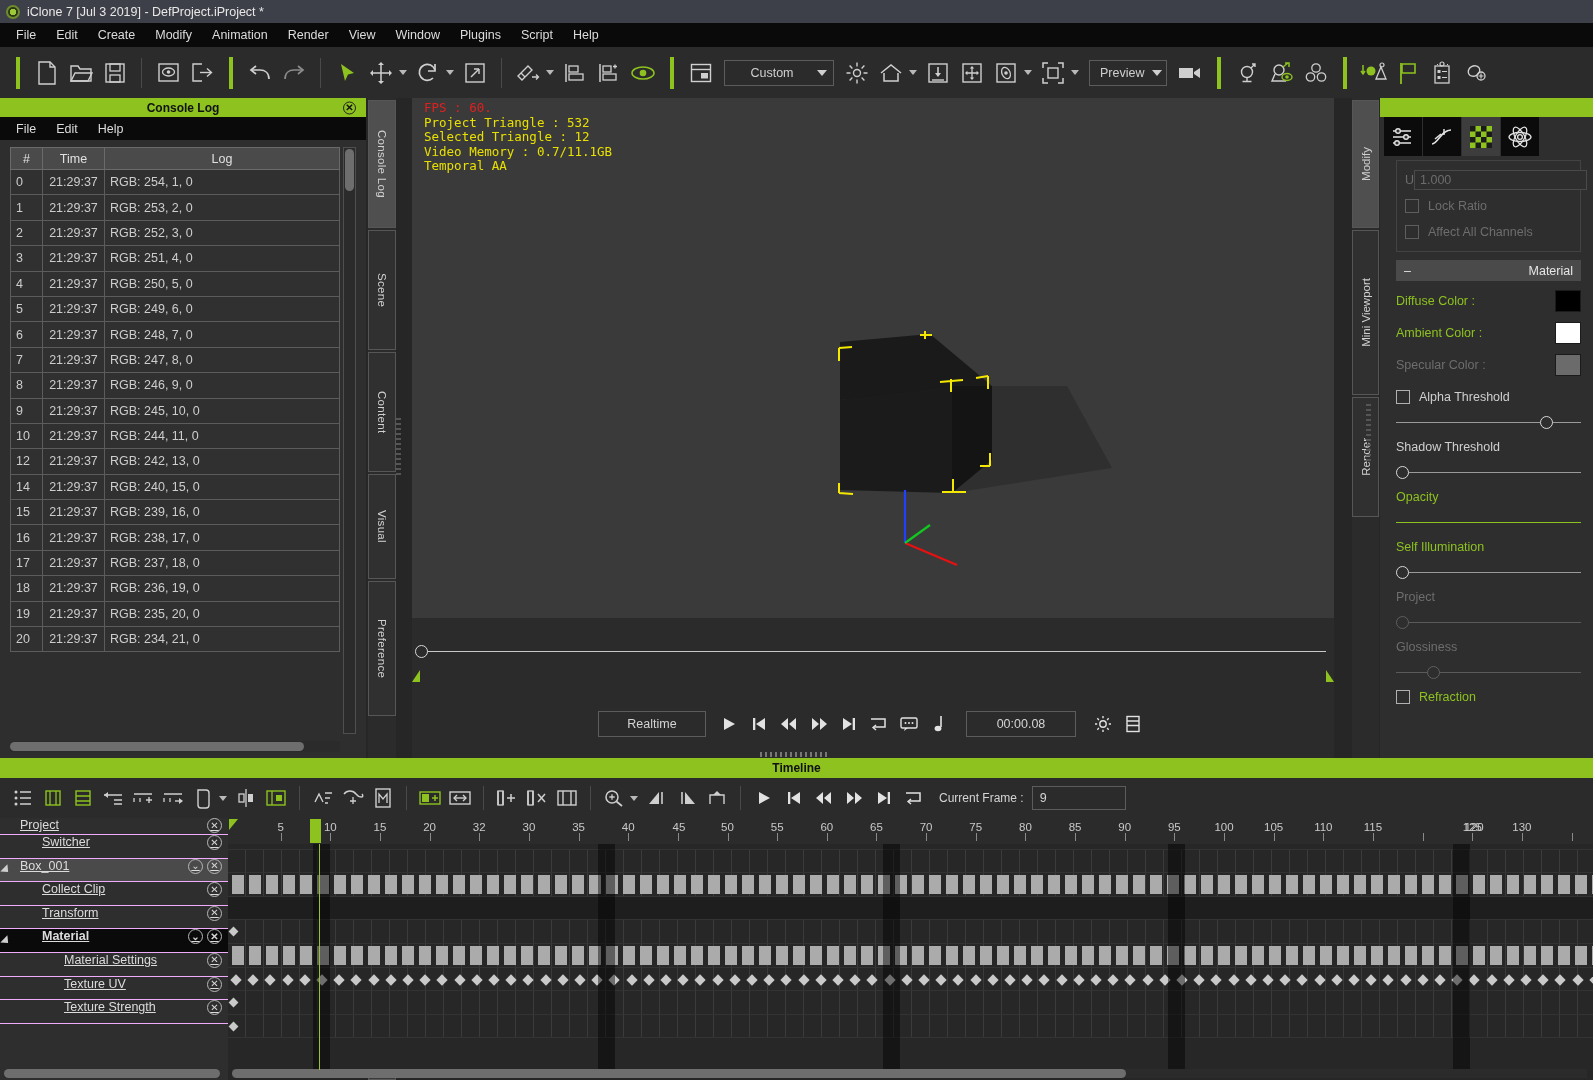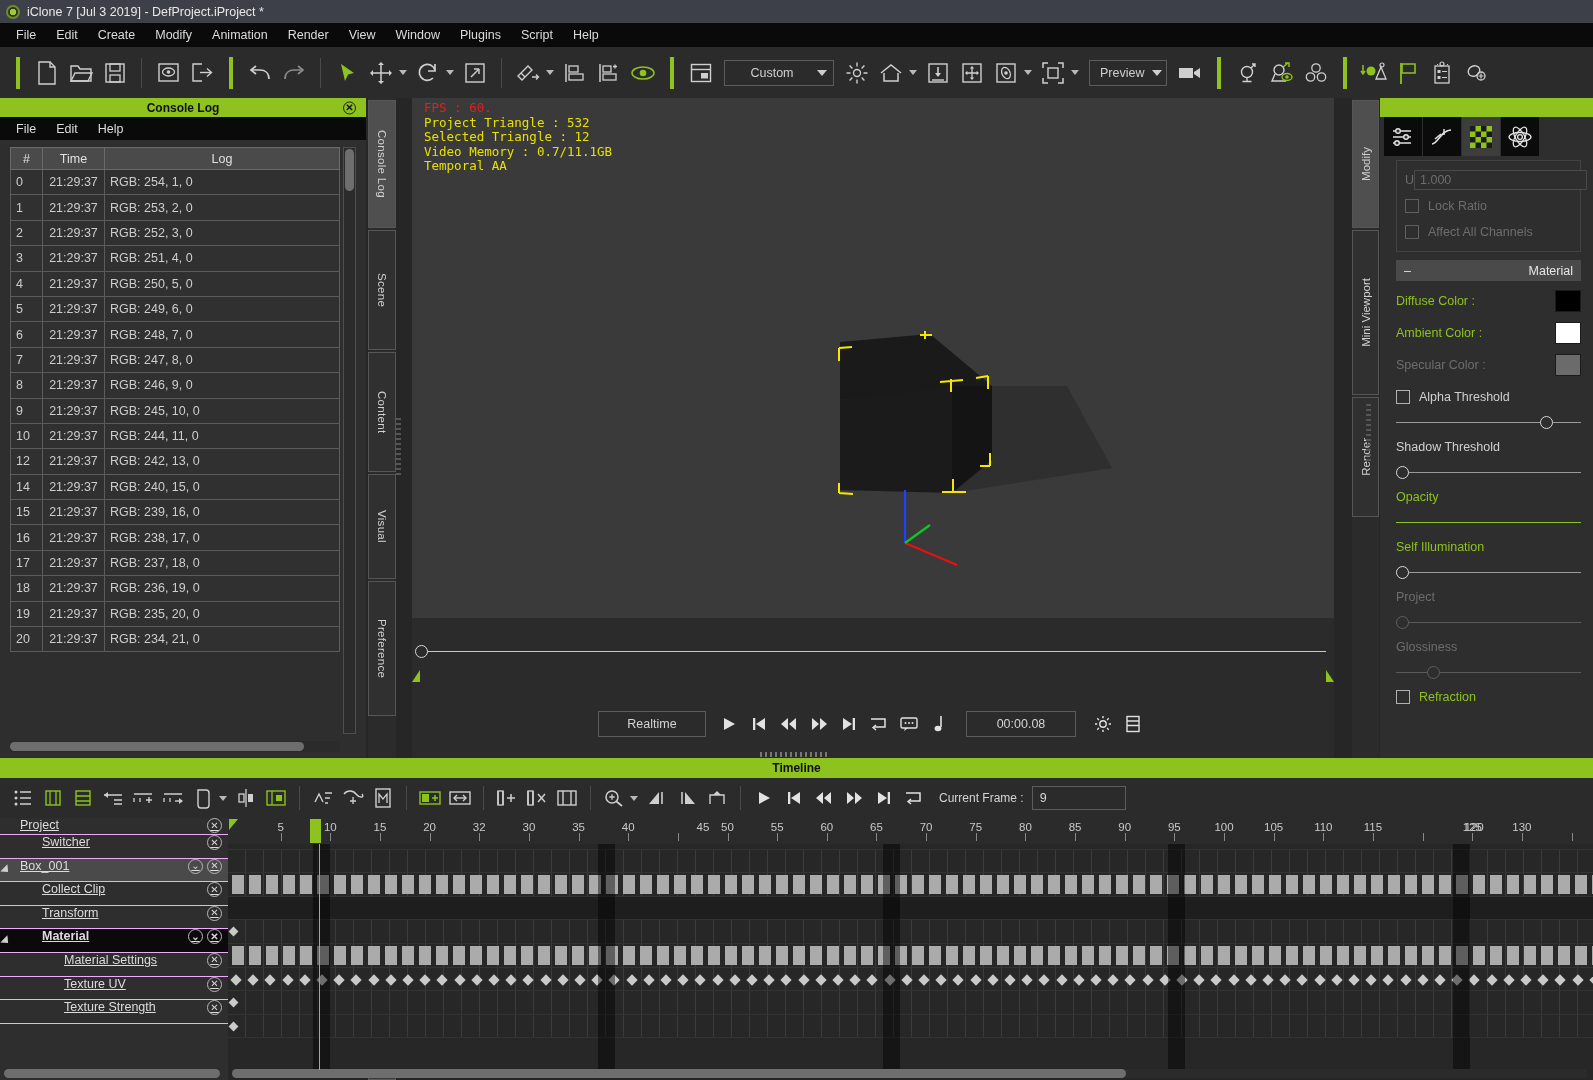--- a/index.html
+++ b/index.html
@@ -1124,21 +1124,21 @@
       <div class="num" style="left: 201.6px;">20</div>
       <div class="tick" style="left: 201.6px;"></div>
       <div class="num" style="left: 251.25px;">32</div>
       <div class="tick" style="left: 251.25px;"></div>
       <div class="num" style="left: 300.9px;">30</div>
       <div class="tick" style="left: 300.9px;"></div>
       <div class="num" style="left: 350.55px;">35</div>
       <div class="tick" style="left: 350.55px;"></div>
       <div class="num" style="left: 400.2px;">40</div>
       <div class="tick" style="left: 400.2px;"></div>
-      <div class="num" style="left: 475px;">45</div>
+      <div class="num" style="left: 451px;">45</div>
       <div class="tick" style="left: 449.85px;"></div>
       <div class="num" style="left: 499.5px;">50</div>
       <div class="tick" style="left: 499.5px;"></div>
       <div class="num" style="left: 549.15px;">55</div>
       <div class="tick" style="left: 549.15px;"></div>
       <div class="num" style="left: 598.8px;">60</div>
       <div class="tick" style="left: 598.8px;"></div>
       <div class="num" style="left: 648.45px;">65</div>
       <div class="tick" style="left: 648.45px;"></div>
       <div class="num" style="left: 698.1px;">70</div>

